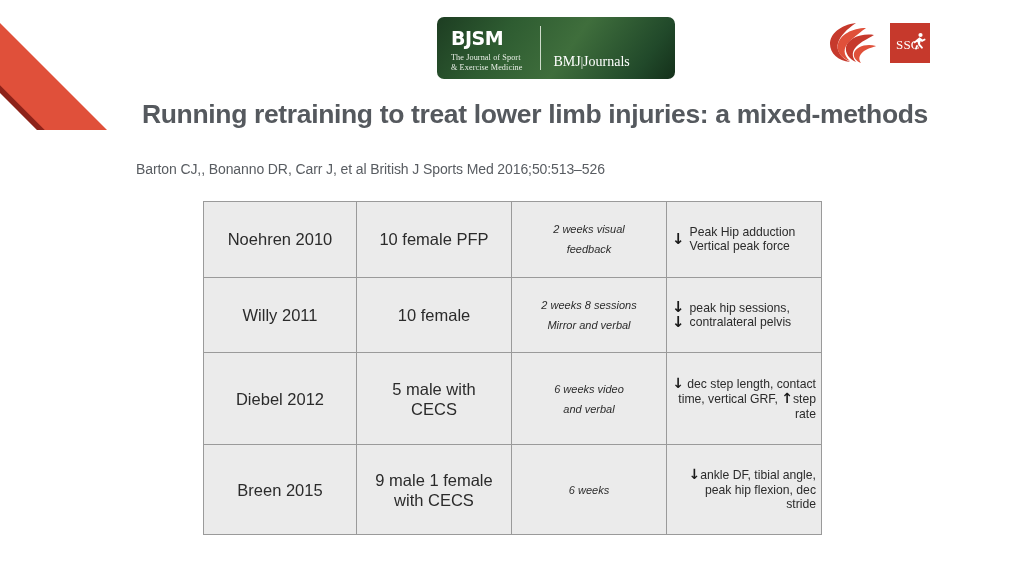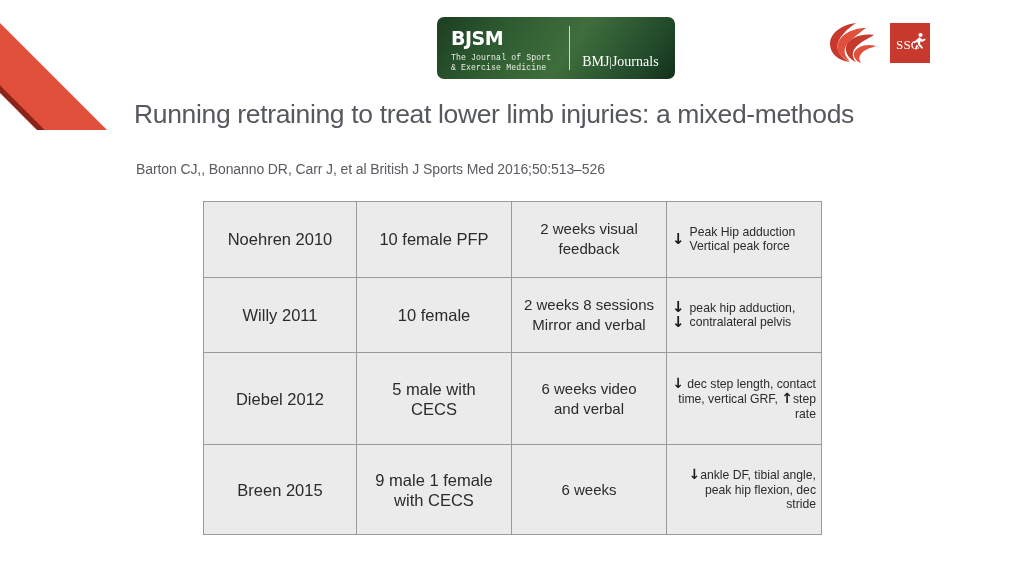--- a/index.html
+++ b/index.html
@@ -70,21 +70,21 @@
   .bjsm-left { flex: 0 0 auto; }
   .bjsm-word {
     font-family: "DejaVu Sans", sans-serif;
     font-size: 19px;
     font-weight: bold;
     color: #ffffff;
     letter-spacing: -0.5px;
     line-height: 30px;
   }
   .bjsm-tag {
-    font-family: Liberation Mono, monospace;
+    font-family: Liberation Serif, serif;
     font-size: 8.2px;
     color: #e9efe7;
     line-height: 10px;
     letter-spacing: 0.1px;
   }
   .bjsm-divider {
     width: 1px;
     height: 44px;
     background: #cfdccb;
     margin: 0 12px 0 18px;
@@ -144,25 +144,25 @@
     font-family: "Liberation Serif", serif;
     font-size: 13px;
     color: #ffffff;
     letter-spacing: 0.2px;
   }
   .ssc-runner { position: absolute; right: 4px; top: 9px; }
 
   
   .title {
     position: absolute;
-    left: 134px;
+    left: 142px;
     top: 99px;
     width: 810px;
     font-size: 26.5px;
-    font-weight: normal;
+    font-weight: bold;
     line-height: 31px;
     color: #55595e;
     letter-spacing: -0.35px;
   }
   .citation {
     position: absolute;
     left: 136px;
     top: 161px;
     font-size: 14px;
     color: #585c61;
@@ -189,21 +189,21 @@
     color: #2b2b2b;
     padding: 2px 4px;
     font-size: 16.5px;
     line-height: 20px;
   }
   .col-study   { width: 153px; }
   .col-sample  { width: 155px; }
   .col-dose    { width: 155px; }
   .col-outcome { width: 155px; }
 
-  td.cell-dose { font-size: 15px; }
+  td.cell-dose { font-size: 11px; font-style: italic; }
   td.cell-outcome {
     font-size: 12.2px;
     line-height: 14.5px;
     color: #2b2b2b;
     padding: 4px 5px;
   }
 
   
   .outcome-split {
     display: flex;
@@ -316,21 +316,21 @@
         <span>2 weeks 8 sessions</span><br>
         <span>Mirror and verbal</span>
       </td>
       <td class="cell-outcome">
         <div class="outcome-split">
           <span class="outcome-arrows">
             <span class="arrow">↓</span>
             <span class="arrow">↓</span>
           </span>
           <span>
-            <span>peak hip adduction,</span><br>
+            <span>peak hip sessions,</span><br>
             <span>contralateral pelvis</span>
           </span>
         </div>
       </td>
     </tr>
 
     <tr>
       <td class="cell-study">Diebel 2012</td>
       <td class="cell-sample">
         <span>5 male with</span><br>

